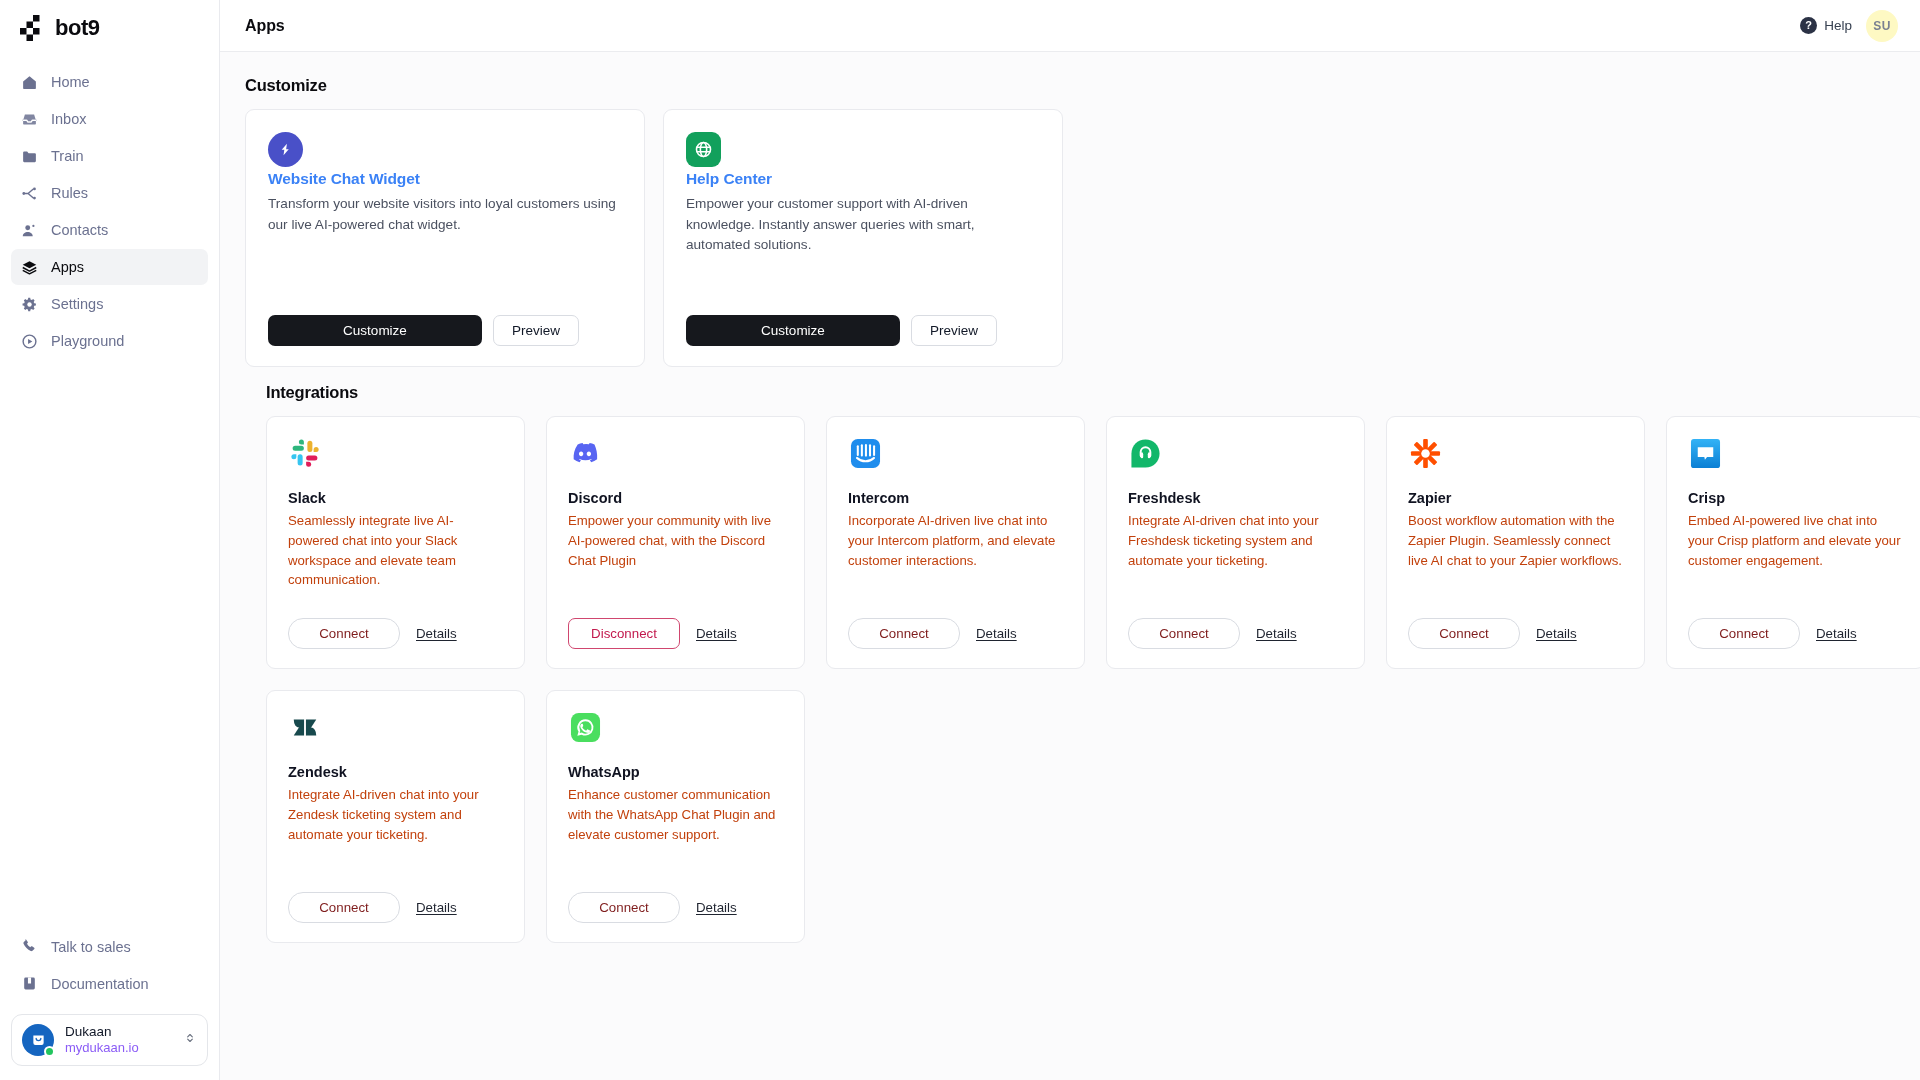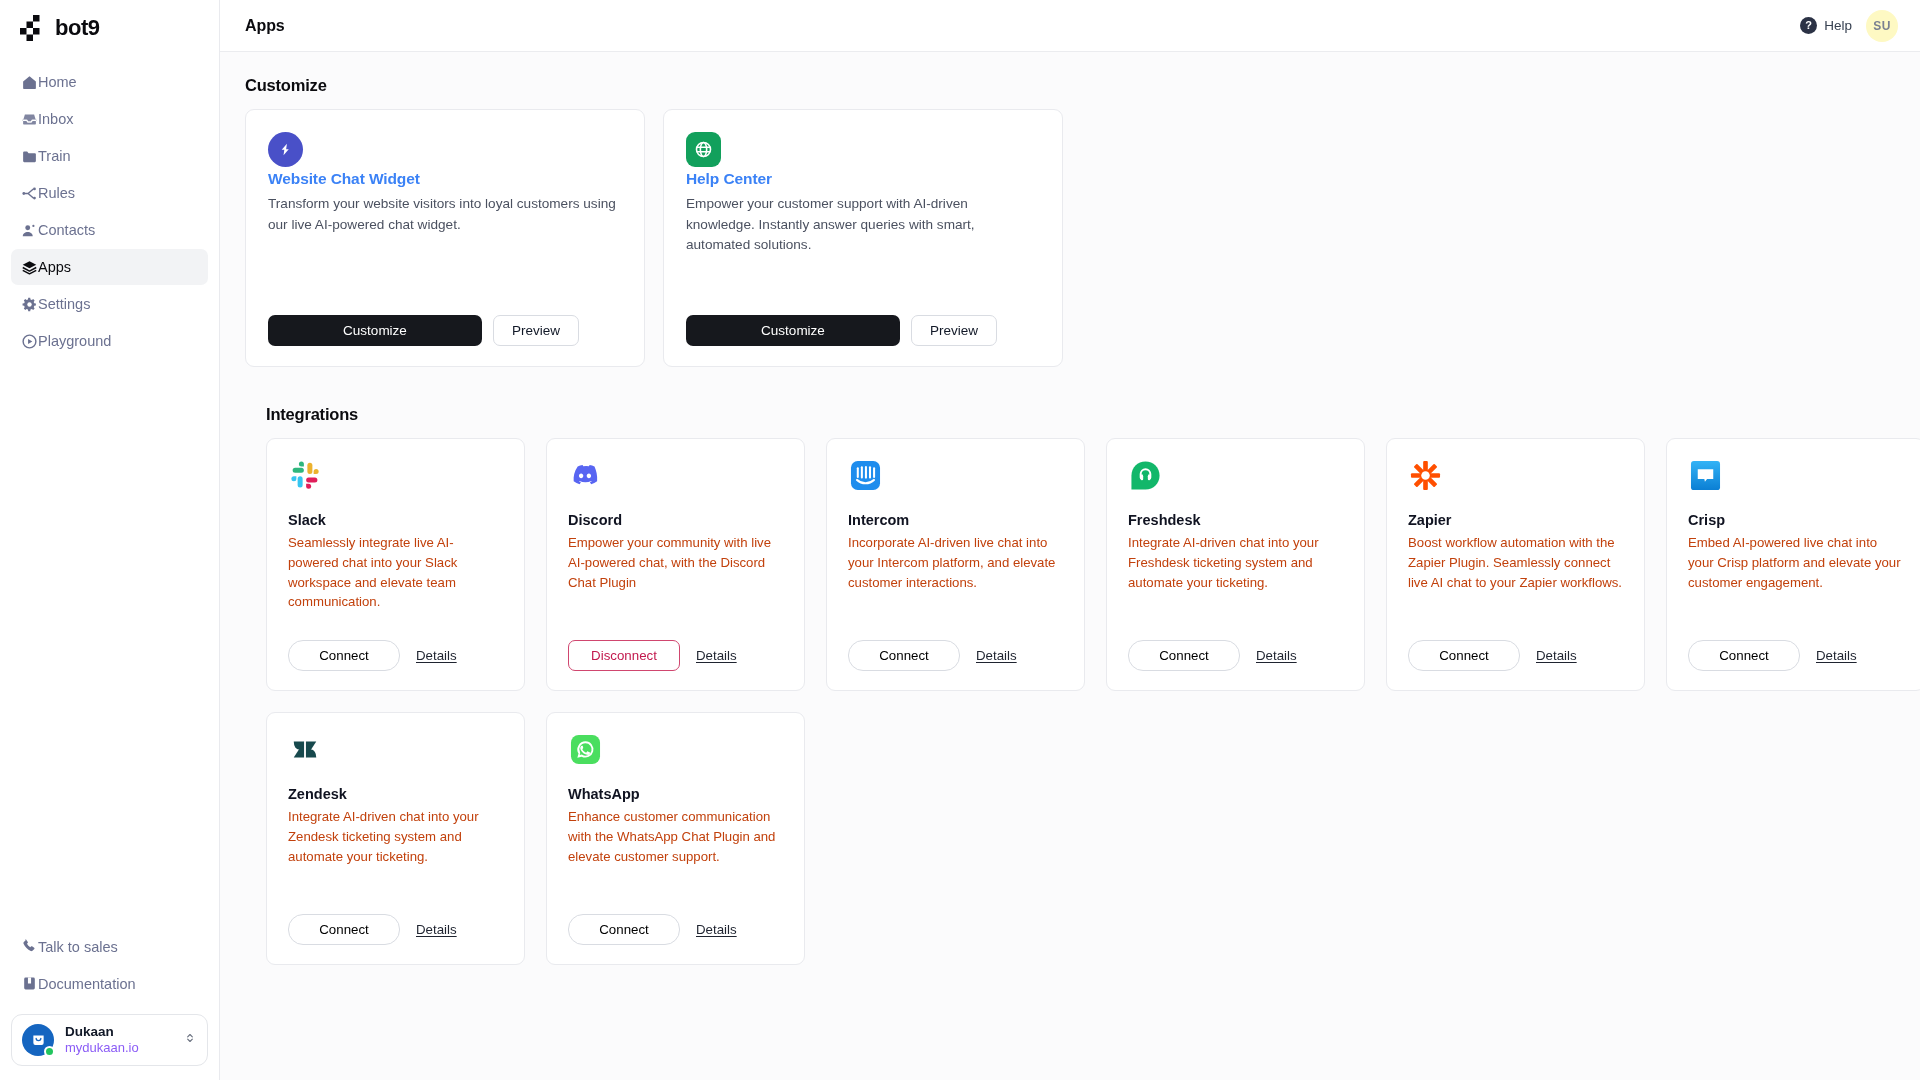--- a/index.html
+++ b/index.html
@@ -23,21 +23,21 @@
   }
   .logo-row {
     display:flex; align-items:center; gap:9px;
     height:52px; padding-left:9px; margin-top:2px;
   }
   .logo-mark { width:26px; height:26px; position:relative; flex:0 0 26px; }
   .logo-text { font-size:22px; font-weight:700; letter-spacing:-.5px; color:#0b0b0f; }
 
   .nav { margin-top:10px; display:flex; flex-direction:column; gap:1px; }
   .nav-item {
-    display:flex; align-items:center; 
+    display:flex; align-items:center; gap:13px;
     height:36px; padding:0 10px;
     border-radius:7px;
     color:#6b7190; font-size:14.5px;
     cursor:pointer;
   }
   .nav-item .ico { width:17px; height:17px; display:flex; align-items:center; justify-content:center; flex:0 0 17px; }
   .nav-item .ico svg { width:17px; height:17px; display:block; }
   .nav-item.active { background:#f2f3f5; color:#0b0b0f; font-weight:500; }
 
   .sidebar-bottom {
@@ -56,21 +56,21 @@
   .ws-avatar .bag {
     width:32px; height:32px; border-radius:50%;
     background:#1565c0; display:flex; align-items:center; justify-content:center;
   }
   .ws-avatar .dot {
     position:absolute; right:-1px; bottom:-1px;
     width:11px; height:11px; border-radius:50%;
     background:#22c55e; border:2px solid #fff;
   }
   .ws-text { flex:1; min-width:0; line-height:1.22; }
-  .ws-name { font-size:13.5px; font-weight:700; color:#111827; }
+  .ws-name { font-size:13.5px; font-weight:400; color:#111827; }
   .ws-domain { font-size:13px; color:#8b5cf6; }
   .ws-chevrons { color:#6b7280; font-size:12px; flex:0 0 auto; }
 
   
   .main { flex:1; height:1080px; display:flex; flex-direction:column; background:#fbfbfc; min-width:0; }
   .topbar {
     height:52px; flex:0 0 52px;
     background:#ffffff;
     border-bottom:1px solid #ebecef;
     display:flex; align-items:center;
@@ -93,21 +93,21 @@
     font-size:12px; font-weight:700; letter-spacing:.3px;
     display:flex; align-items:center; justify-content:center;
     cursor:pointer;
   }
 
   .content { flex:1; overflow:hidden; padding:24px 25px 0 25px; }
   .section-title {
     font-size:16.5px; font-weight:700; color:#0b0b0f;
     letter-spacing:-.2px; margin-bottom:14px;
   }
-  .section + .section { margin-top:38px;padding-left:21px; }
+  .section + .section { margin-top:16px;padding-left:21px; }
 
   
   .cust-grid { display:flex; gap:18px; }
   .cust-card {
     width:400px; min-height:258px;
     background:#fff; border:1px solid #e9eaee; border-radius:9px;
     padding:22px 22px 20px 22px;
     display:flex; flex-direction:column;
   }
   .cust-icon { width:35px; height:35px; border-radius:50%; display:flex; align-items:center; justify-content:center; }
@@ -132,21 +132,21 @@
     background:#fff; border:1px solid #e9eaee; border-radius:9px;
     padding:19px 21px 19px 21px;
     min-height:253px;
     display:flex; flex-direction:column;
   }
   .int-icon { width:34px; height:34px; display:flex; align-items:center; justify-content:center; }
   .int-name { font-size:14.5px; font-weight:700; color:#101321; margin-top:20px; }
   .int-desc { font-size:13.2px; line-height:1.5; color:#c2410c; margin-top:5px; }
   .int-actions { margin-top:auto; display:flex; align-items:center; gap:16px; padding-top:18px; }
   .btn-connect {
-    background:#fff; color:#000000; border:1px solid #d9dce2; border-radius:15px;
+    background:#fff; color:#7f1d1d; border:1px solid #d9dce2; border-radius:15px;
     height:31px; width:112px; font-size:13.3px; font-weight:500;
     font-family:inherit; cursor:pointer;
   }
   .btn-disconnect {
     background:#fff; color:#c2194d; border:1px solid #d0466f; border-radius:7px;
     height:31px; width:112px; font-size:13.3px; font-weight:500;
     font-family:inherit; cursor:pointer;
   }
   .link-details {
     font-size:13.3px; color:#1f2430; text-decoration:underline;

